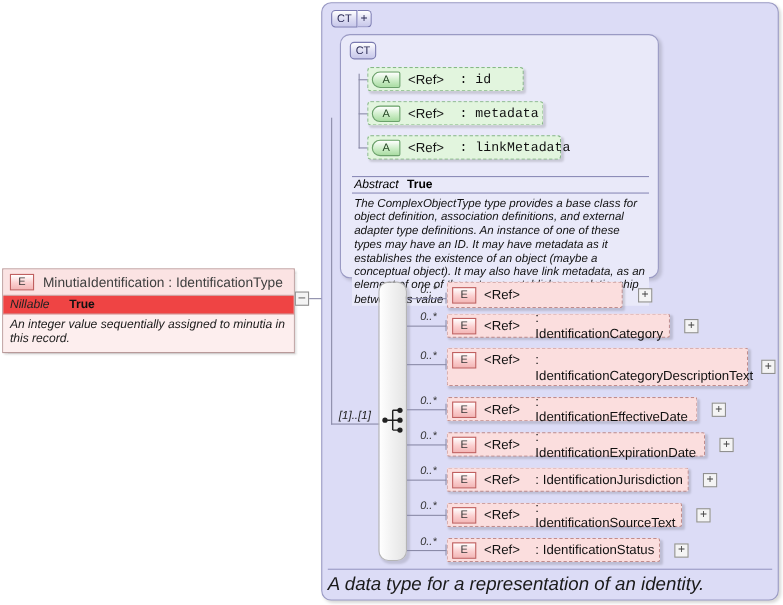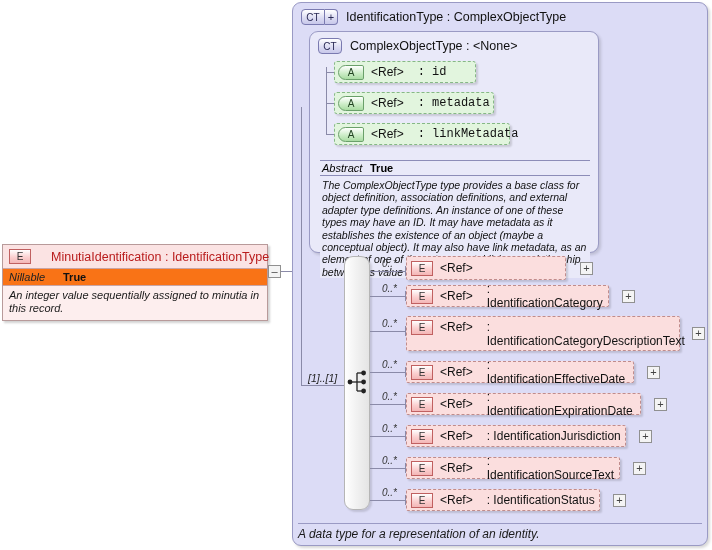--- a/index.html
+++ b/index.html
@@ -32,31 +32,31 @@
     box-sizing: border-box;
   }
   #minutia-box .hdr {
     display: flex;
     align-items: center;
     padding: 4px 6px 4px 6px;
     background: #fbe3e3;
     border-bottom: 1px solid #c9a5a5;
   }
   #minutia-box .hdr .title {
-    margin-left: 20px;
+    margin-left: 8px;
     font-size: 12.5px;
-    color: #b91c1c;
+    color: #404040;
     white-space: nowrap;
   }
   .prop-row {
     display: flex;
     align-items: baseline;
     padding: 2px 6px;
     border-bottom: 1px solid #c9a5a5;
-    background: #f97316;
+    background: #ef4444;
   }
   .prop-row .pname {
     font-style: italic;
     font-size: 11px;
     min-width: 54px;
     color: #222;
   }
   .prop-row .pval {
     font-size: 11px;
     font-weight: bold;
@@ -169,21 +169,21 @@
     font-size: 12.5px;
     color: #101010;
     white-space: nowrap;
   }
   #panel-footer {
     position: absolute;
     left: 5px; right: 5px; bottom: 4px;
     border-top: 1px solid #9a9ac4;
     padding-top: 3px;
     font-style: italic;
-    font-size: 12px;
+    font-size: 17px;
     color: #1a1a1a;
   }
 
   
   #cot-box {
     position: absolute;
     left: 16px; top: 28px;
     width: 290px;
     border: 1px solid #9a9ac4;
     border-radius: 9px;
@@ -333,27 +333,25 @@
 </div>
 
 <div class="hline" style="left:281px; top:271px; width:12px;"></div>
 <div class="toggle-box" style="left:268px; top:265px;">–</div>
 
 <div id="type-panel">
 
   <div class="panel-hdr">
     <span class="icon-ct with-plus">CT</span>
     <span class="ct-plus">+</span>
-    <span class="title">IdentificationType : ComplexObjectType</span>
   </div>
 
   <div id="cot-box" style="height:222px;">
     <div class="cot-hdr">
       <span class="icon-ct">CT</span>
-      <span class="title">ComplexObjectType : &lt;None&gt;</span>
     </div>
 
     <div class="vline" style="left:16px; top:35px; height:68px;"></div>
     <div class="hline" style="left:16px; top:40px; width:8px;"></div>
     <div class="hline" style="left:16px; top:71px; width:8px;"></div>
     <div class="hline" style="left:16px; top:102px; width:8px;"></div>
 
     <div class="attr-row" style="left:24px; top:29px; width:142px;">
       <span class="icon-a">A</span>
       <span class="ref">&lt;Ref&gt;</span>

